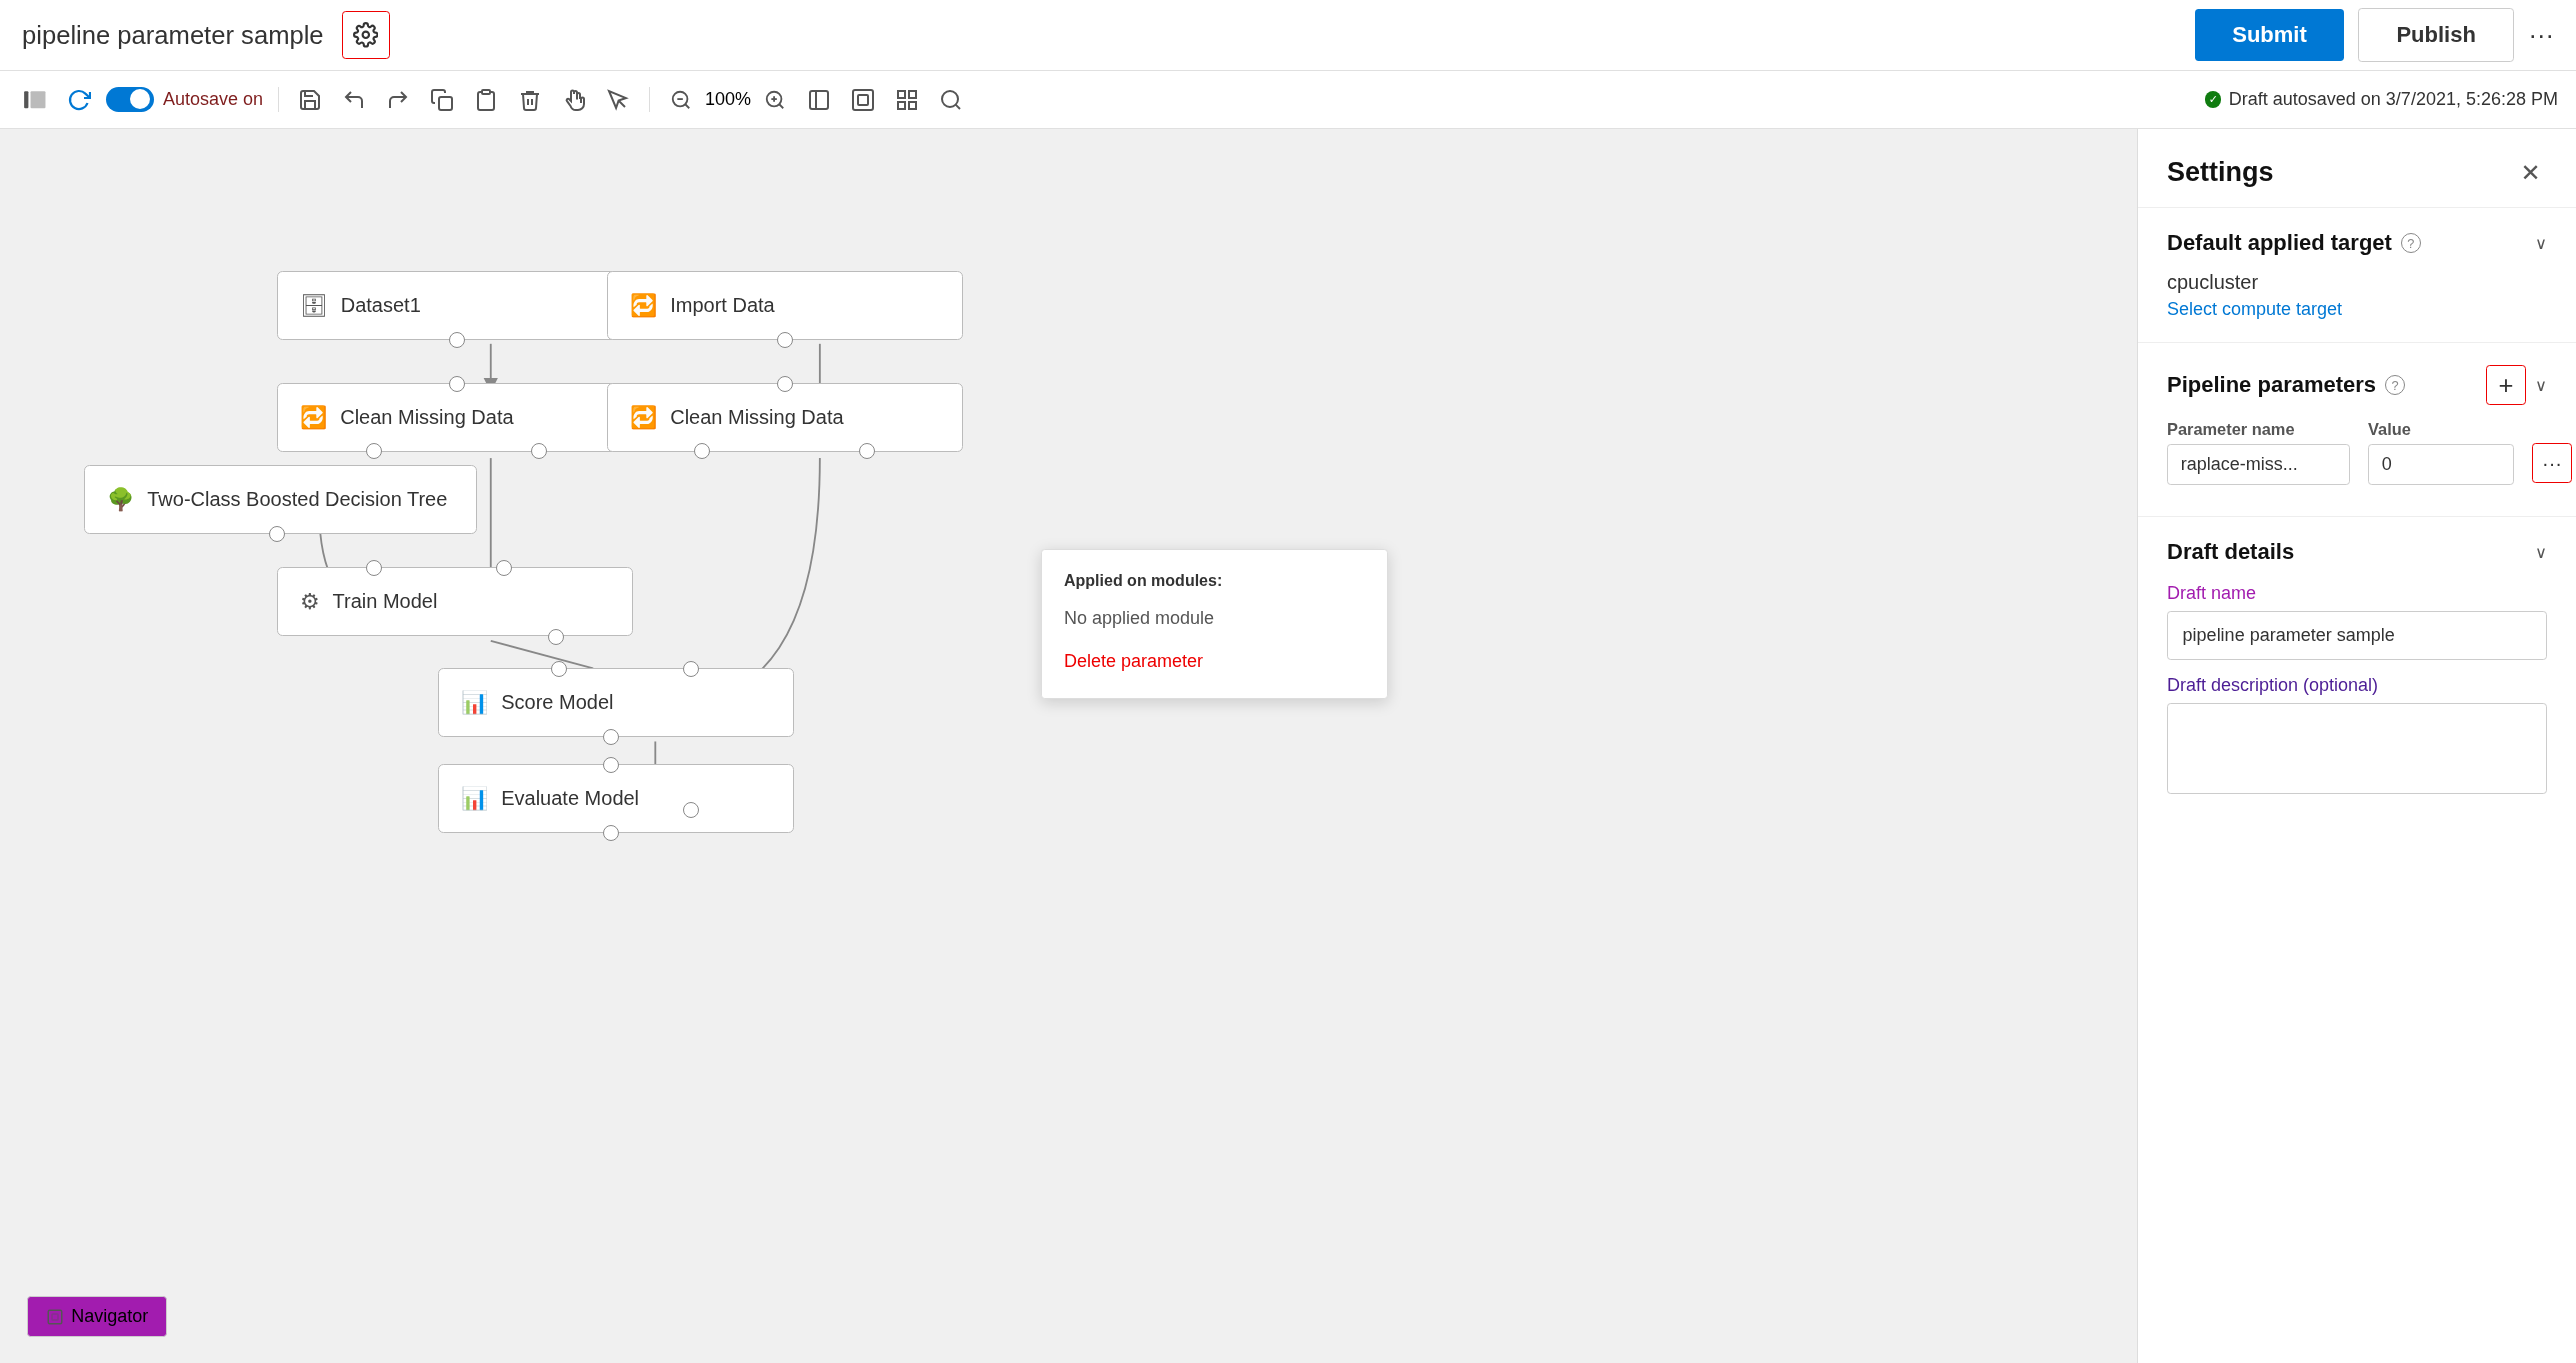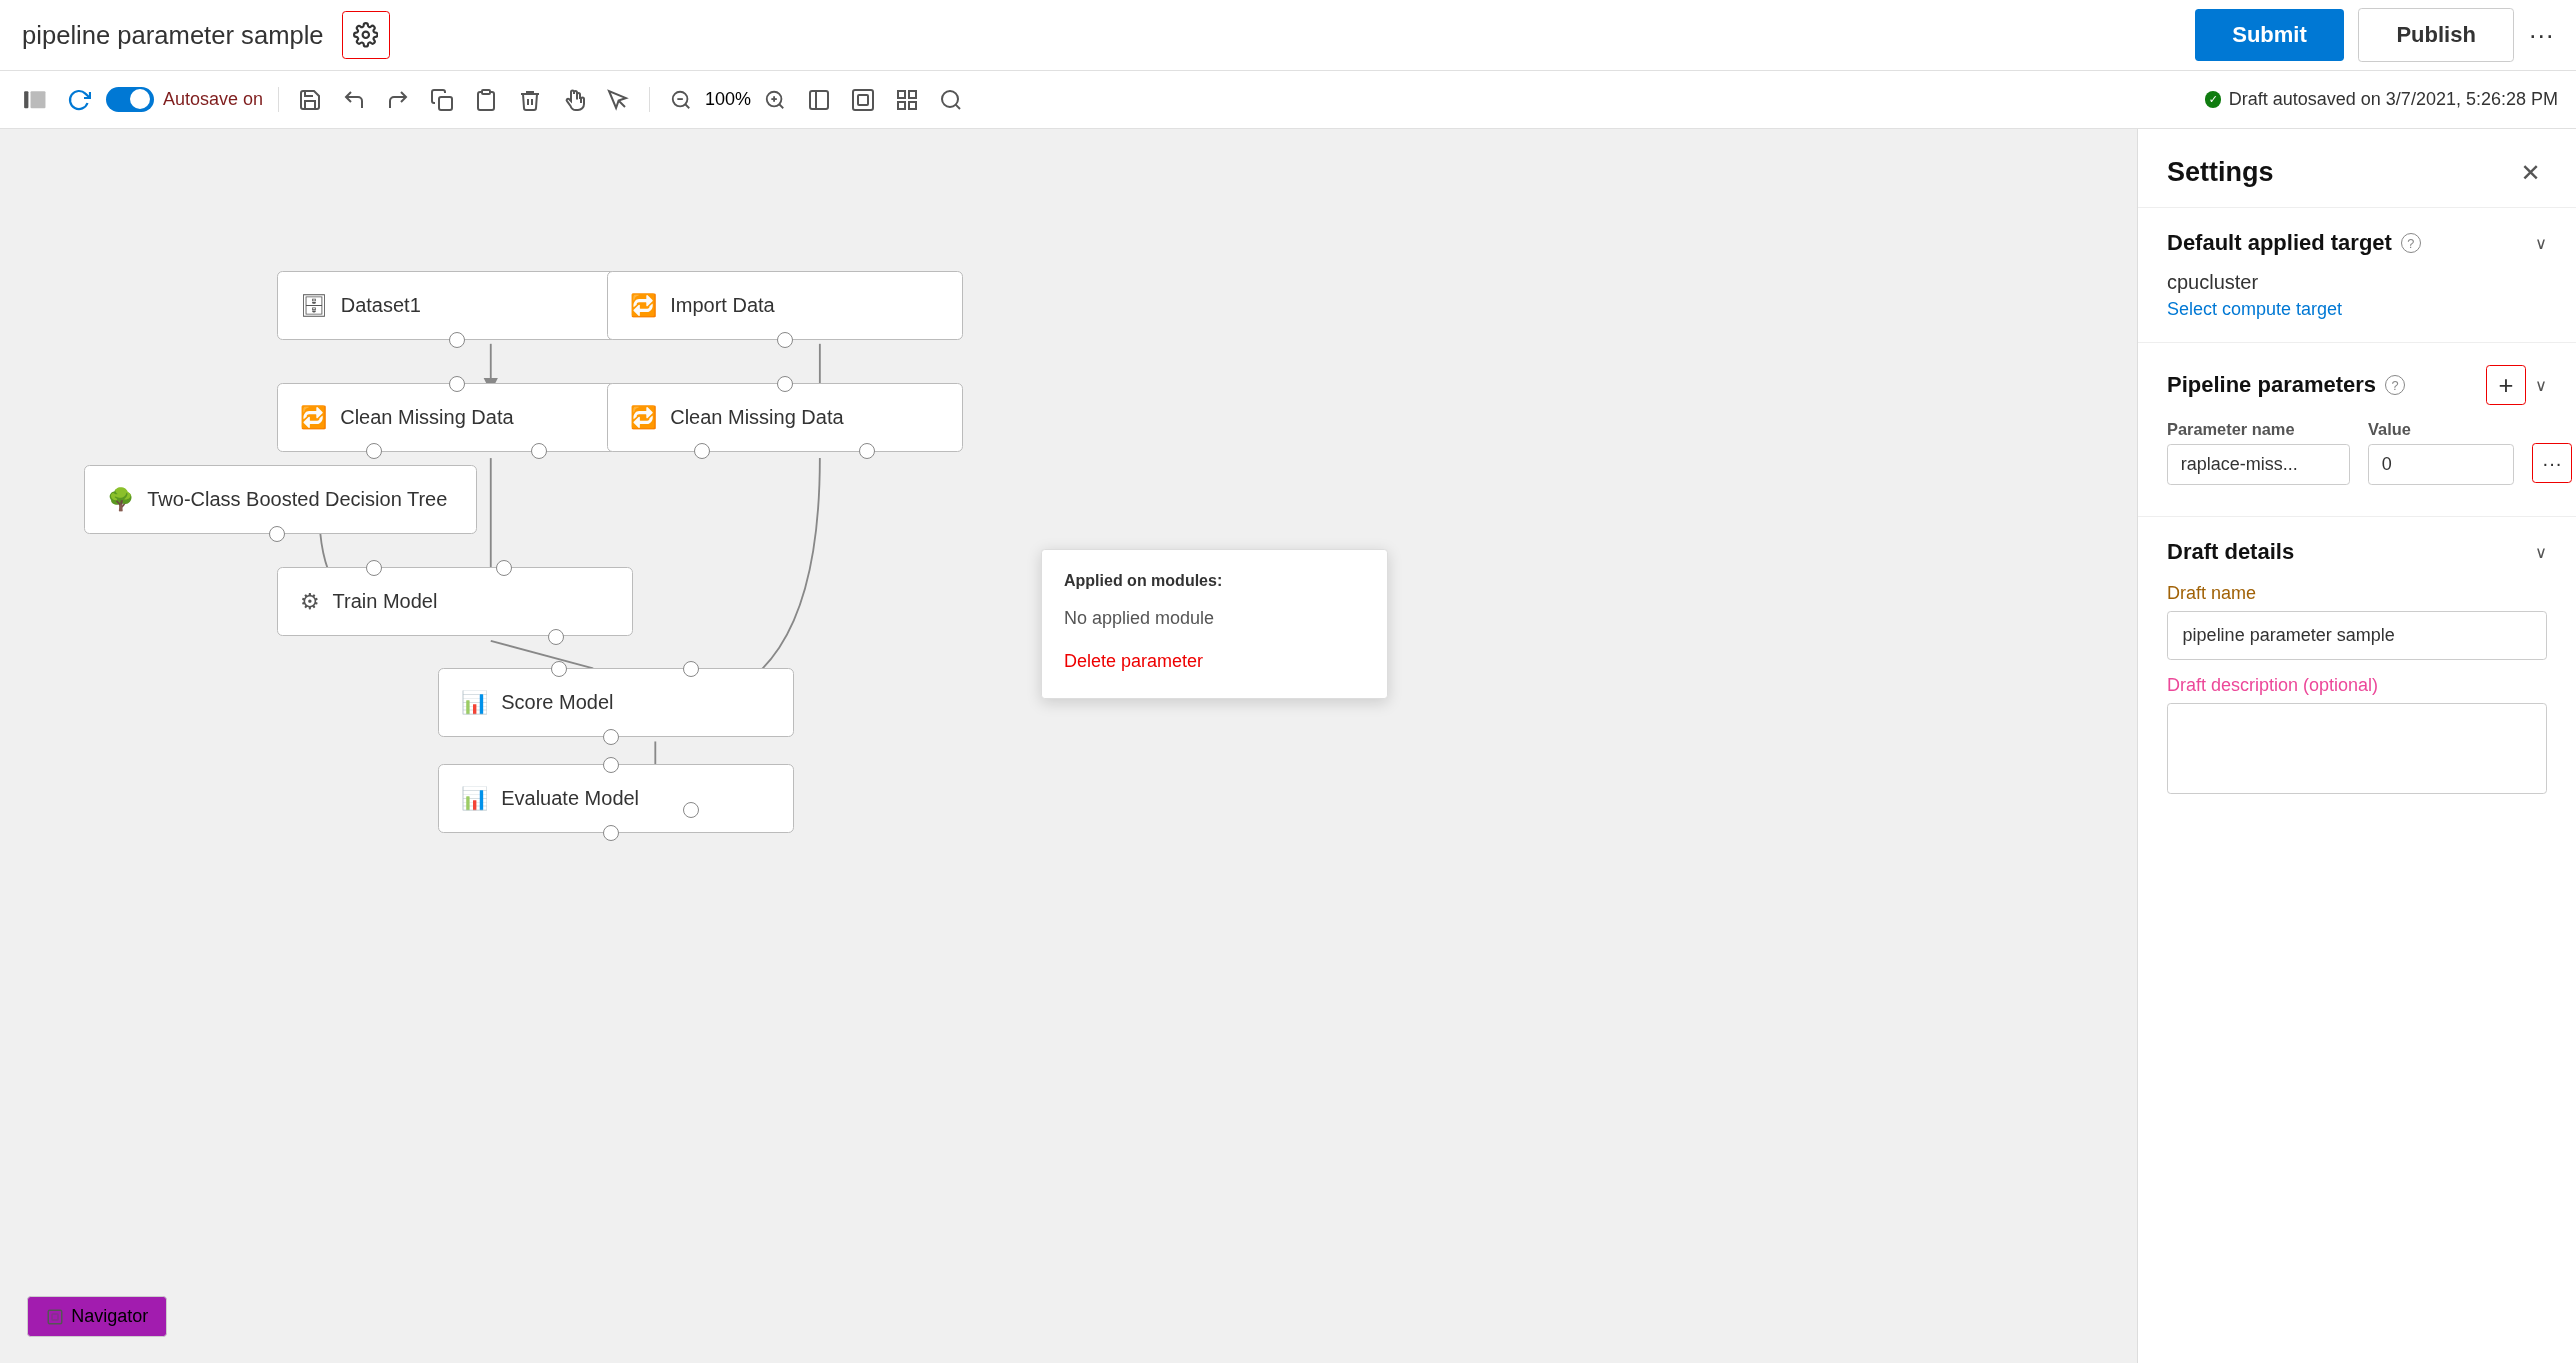--- a/index.html
+++ b/index.html
@@ -386,35 +386,35 @@
       padding: 22px 29px;
     }
     .draft-section-header {
       display: flex;
       align-items: center;
       justify-content: space-between;
       margin-bottom: 18px;
     }
     .draft-name-label {
       font-size: 18px;
-      color: #a16207;
+      color: #a21caf;
       margin-bottom: 7.3px;
     }
     .draft-name-input {
       width: 100%;
       border: 0.9px solid #ccc;
       border-radius: 3.7px;
       padding: 12.8px 14.6px;
       font-size: 18px;
       color: #333;
       margin-bottom: 14.6px;
     }
     .draft-desc-label {
       font-size: 18px;
-      color: #ec4899;
+      color: #4c1d95;
       margin-bottom: 7.3px;
     }
     .draft-desc-input {
       width: 100%;
       height: 91px;
       border: 0.9px solid #ccc;
       border-radius: 3.7px;
       padding: 12.8px 14.6px;
       font-size: 18px;
       color: #333;

